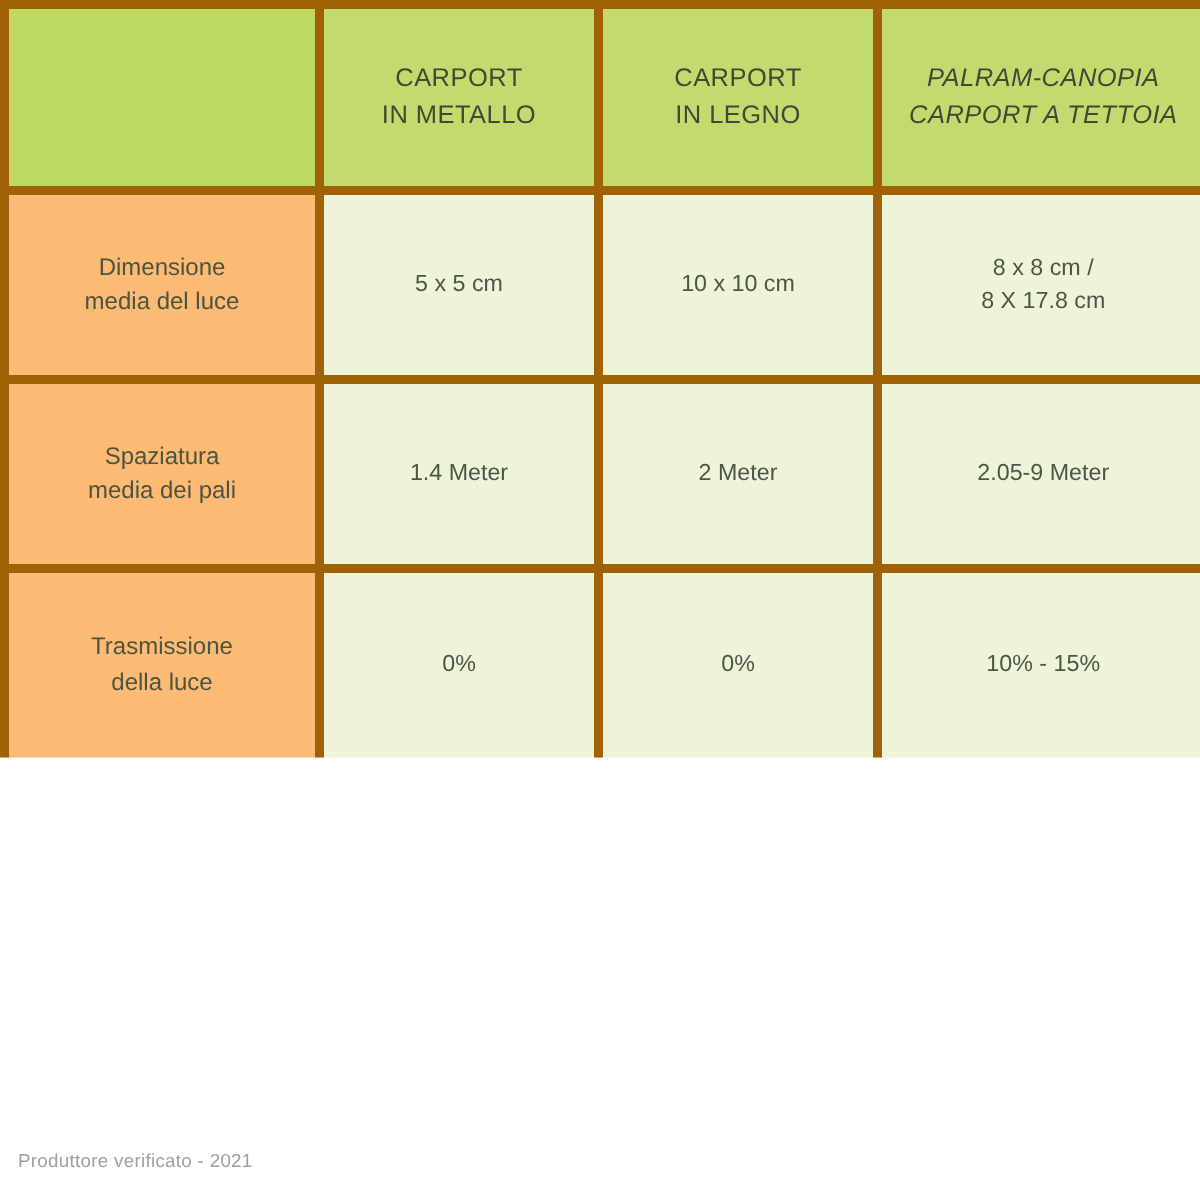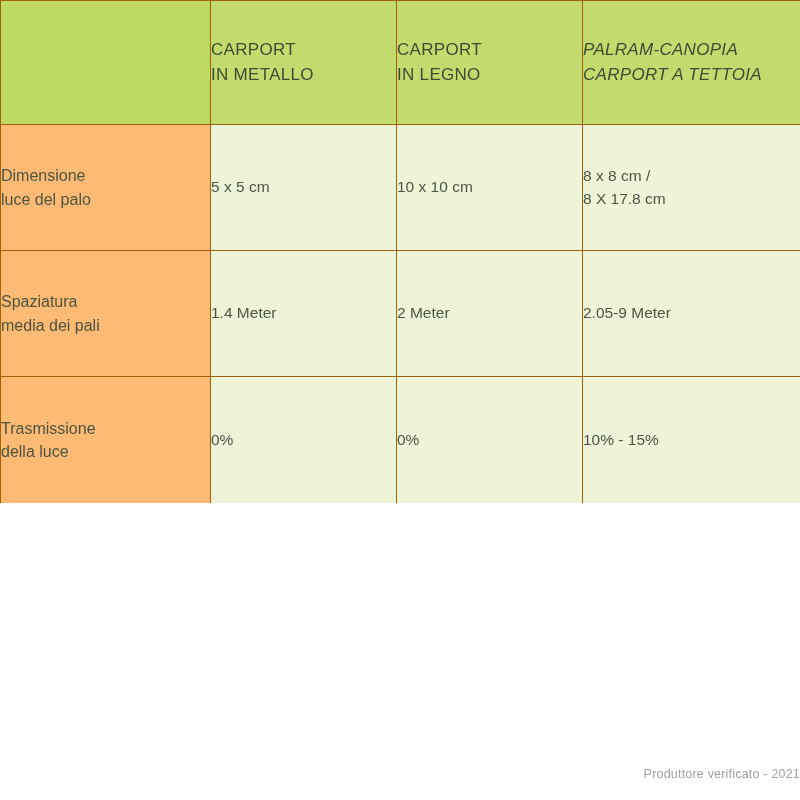--- a/index.html
+++ b/index.html
@@ -28,23 +28,23 @@
     table-layout: fixed;
   }
 
   table.comparison col.c0 { width: 210px; }
   table.comparison col.c1 { width: 186px; }
   table.comparison col.c2 { width: 186px; }
   table.comparison col.c3 { width: 218px; }
 
   table.comparison td,
   table.comparison th {
-    border: 1px solid #a16207;
+    border: 6px solid #a16207;
     padding: 4px 0;
-    text-align: left;
+    text-align: center;
     vertical-align: middle;
     font-weight: normal;
     line-height: 1.45;
   }
 
   
   thead tr { height: 124px; }
 
   th.corner {
     background: #bed964;
@@ -97,21 +97,20 @@
 
   .footer {
     position: absolute;
     left: 0;
     bottom: 0;
     width: 800px;
     height: 52px;
     background: #ffffff;
     display: flex;
     align-items: center;
-    justify-content: flex-end;
   }
 
   .footer .note {
     padding-left: 12px;
     font-size: 12.5px;
     color: #a0a0a0;
     letter-spacing: 0.2px;
   }
 </style>
 </head>
@@ -141,21 +140,21 @@
           <span class="l1">PALRAM-CANOPIA</span>
           <span class="l2">CARPORT A TETTOIA</span>
         </th>
       </tr>
     </thead>
     <tbody>
 
       <tr>
         <td class="rowlabel">
           <span class="l1">Dimensione</span>
-          <span class="l2">luce del palo</span>
+          <span class="l2">media del luce</span>
         </td>
         <td class="cell">
           <span class="l1">5 x 5 cm</span>
           <span class="l2"></span>
         </td>
         <td class="cell">
           <span class="l1">10 x 10 cm</span>
           <span class="l2"></span>
         </td>
         <td class="cell">

